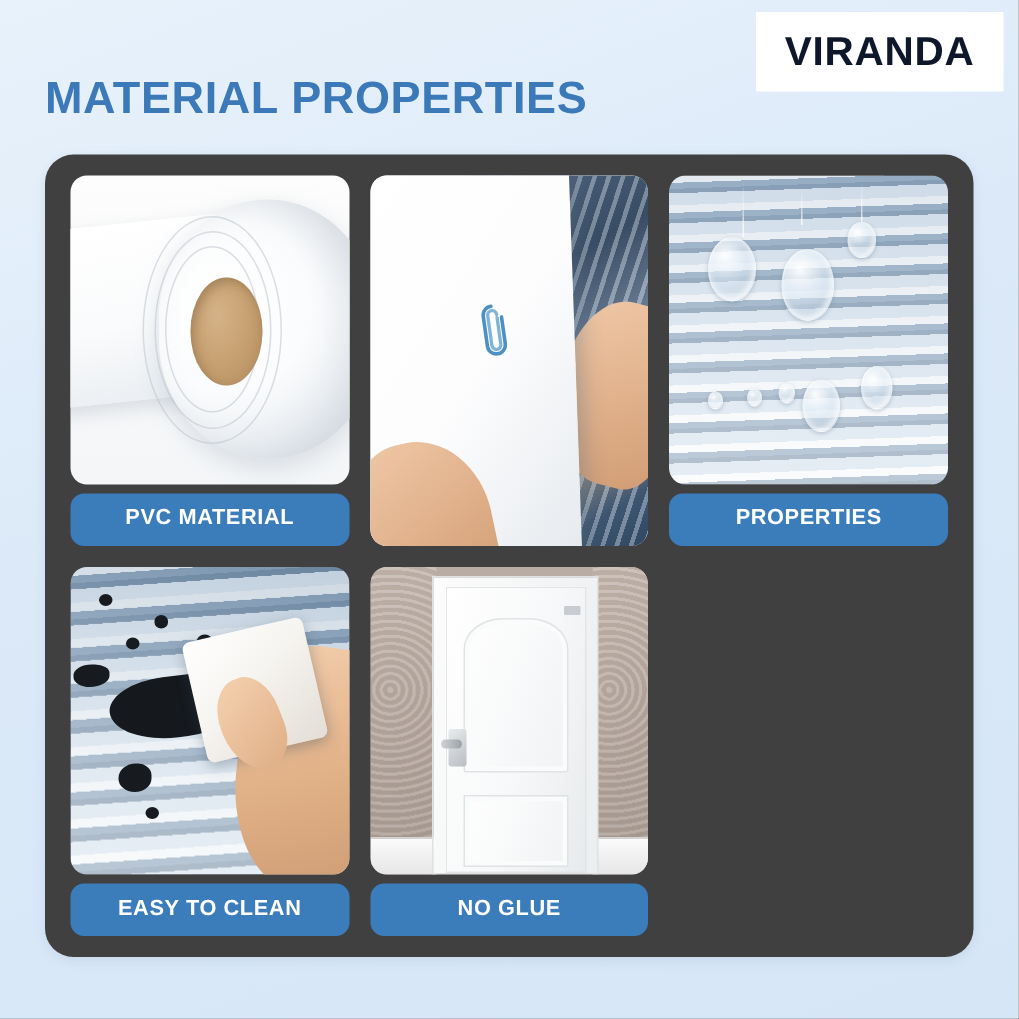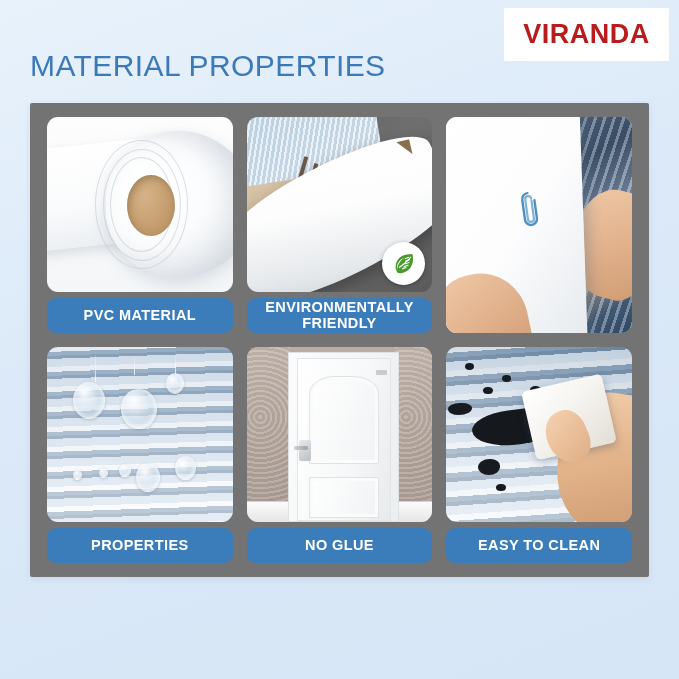--- a/index.html
+++ b/index.html
@@ -17,38 +17,38 @@
 
   
   .brand-box {
     position:absolute; top:8px; right:10px;
     width:165px; height:53px;
     background:#ffffff;
     display:flex; align-items:center; justify-content:center;
   }
   .brand-text {
     font-size:27px; font-weight:bold; letter-spacing:0.5px;
-    color:#b91c1c;
+    color:#0f172a;
   }
 
   .page-title {
     position:absolute; left:30px; top:49px;
-    font-size:30px; font-weight:normal; letter-spacing:0.4px;
+    font-size:30px; font-weight:bold; letter-spacing:0.4px;
     color:#3b79b8;
     white-space:nowrap;
     text-align:center;
   }
 
   
   .panel {
     position:absolute;
     left:30px; top:103px;
-    width:619px; height:474px;
-    background:#737373;
-    border-radius:2px;
+    width:619px; height:535px;
+    background:#404040;
+    border-radius:19px;
     box-shadow:0 2px 7px rgba(120,150,180,.18);
     padding:14px 17px;
   }
 
   .grid {
     width:100%; height:100%;
     display:grid;
     grid-template-columns:repeat(3,1fr);
     grid-template-rows:repeat(2,1fr);
     column-gap:14px; row-gap:14px;
@@ -331,40 +331,20 @@
         <div class="sheet"></div>
         <div class="roll"></div>
         <div class="ring r1"></div>
         <div class="ring r2"></div>
         <div class="ring r3"></div>
         <div class="core"></div>
       </div>
       <div class="card-label">PVC MATERIAL</div>
     </div>
 
-    <div class="card">
-      <div class="card-image eco">
-        <div class="print"></div>
-        <div class="sand"></div>
-        <div class="pier"></div>
-        <div class="pier2"></div>
-        <div class="curl">
-          <div class="curl-tip"></div>
-        </div>
-        <div class="eco-badge">
-          <svg width="27" height="27" viewBox="0 0 24 24">
-            <path d="M19.5 3.5C12 3.5 6.2 6.6 5.1 13.3c-.5 2.9.5 5.3 1.6 6.6.3.3.8.3 1 0 .3-.4.1-.8-.1-1.1-.8-1.1-1.4-2.8-1.2-4.7C7.3 8.5 12.4 5.9 19.5 5.9c.7 0 .9-.8.6-1.4-.1-.3-.3-1-.6-1z" fill="#4a9b2f"></path>
-            <path d="M19.9 4.2C13 5.4 7.6 9.4 6.6 16.3c-.3 1.9.1 3.3.5 4.2 4.6.6 9.2-1.6 11.6-5.7 1.9-3.2 2.3-7.2 1.2-10.6z" fill="#4a9b2f"></path>
-            <path d="M18.6 6.1c-2.6 3.4-6.4 6.6-10.5 9.4" stroke="#ffffff" stroke-width="1" fill="none"></path>
-            <path d="M16.9 6.4l-3.7 1.3M17.6 8.6l-4.1 1.4M17.4 11l-4.4 1.5M16.4 13.3l-4.4 1.6M14.6 15.4l-3.9 1.5" stroke="#ffffff" stroke-width=".9" fill="none"></path>
-          </svg>
-        </div>
-      </div>
-      <div class="card-label two-line">ENVIRONMENTALLY FRIENDLY</div>
-    </div>
 
     <div class="card">
       <div class="card-image adh">
         <div class="marble"></div>
         <div class="hand-r"></div>
         <div class="backing"></div>
         <div class="clip">
           <svg width="25" height="40" viewBox="0 0 24 40">
             <path d="M12 3c-3.3 0-6 2.7-6 6v20c0 3.3 2.7 6 6 6s6-2.7 6-6V11" stroke="#4f90c4" stroke-width="2.4" fill="none" stroke-linecap="round"></path>
             <path d="M15 11v18c0 1.7-1.3 3-3 3s-3-1.3-3-3V9c0-1.7 1.3-3 3-3s3 1.3 3 3" stroke="#7fb4d8" stroke-width="2.2" fill="none" stroke-linecap="round"></path>
@@ -389,48 +369,48 @@
         <div class="drop" style="left:48%;top:66%;width:13%;height:17%;"></div>
         <div class="drop" style="left:69%;top:62%;width:11%;height:14%;"></div>
         <div class="drop" style="left:14%;top:70%;width:5%;height:6%;"></div>
         <div class="drop" style="left:28%;top:69%;width:5%;height:6%;"></div>
         <div class="drop" style="left:39%;top:67%;width:6%;height:7%;"></div>
       </div>
       <div class="card-label">PROPERTIES</div>
     </div>
 
     <div class="card">
+      <div class="card-image clean">
+        <div class="stain" style="left:10%;top:9%;width:5%;height:4%;"></div>
+        <div class="stain" style="left:30%;top:16%;width:5%;height:4%;"></div>
+        <div class="stain" style="left:20%;top:23%;width:5%;height:4%;"></div>
+        <div class="stain" style="left:45%;top:22%;width:6%;height:5%;"></div>
+        <div class="smear"></div>
+        <div class="stain" style="left:1%;top:32%;width:13%;height:7%;border-radius:50% 40% 55% 45%;"></div>
+        <div class="stain" style="left:17%;top:64%;width:12%;height:9%;border-radius:52% 42% 50% 48%;"></div>
+        <div class="stain" style="left:27%;top:78%;width:5%;height:4%;"></div>
+        <div class="hand"></div>
+        <div class="sponge"></div>
+        <div class="thumb"></div>
+      </div>
+      <div class="card-label">EASY TO CLEAN</div>
+    </div>
+
+    <div class="card">
       <div class="card-image door-scene">
         <div class="wall wall-l"></div>
         <div class="wall wall-r"></div>
         <div class="base base-l"></div>
         <div class="base base-r"></div>
         <div class="frame">
           <div class="leaf">
             <div class="panel-top"></div>
             <div class="panel-bot"></div>
             <div class="handle"></div>
             <div class="hinge"></div>
           </div>
         </div>
       </div>
       <div class="card-label">NO GLUE</div>
     </div>
 
-    <div class="card">
-      <div class="card-image clean">
-        <div class="stain" style="left:10%;top:9%;width:5%;height:4%;"></div>
-        <div class="stain" style="left:30%;top:16%;width:5%;height:4%;"></div>
-        <div class="stain" style="left:20%;top:23%;width:5%;height:4%;"></div>
-        <div class="stain" style="left:45%;top:22%;width:6%;height:5%;"></div>
-        <div class="smear"></div>
-        <div class="stain" style="left:1%;top:32%;width:13%;height:7%;border-radius:50% 40% 55% 45%;"></div>
-        <div class="stain" style="left:17%;top:64%;width:12%;height:9%;border-radius:52% 42% 50% 48%;"></div>
-        <div class="stain" style="left:27%;top:78%;width:5%;height:4%;"></div>
-        <div class="hand"></div>
-        <div class="sponge"></div>
-        <div class="thumb"></div>
-      </div>
-      <div class="card-label">EASY TO CLEAN</div>
-    </div>
-
   </div>
 </div>
 
 </body></html>

